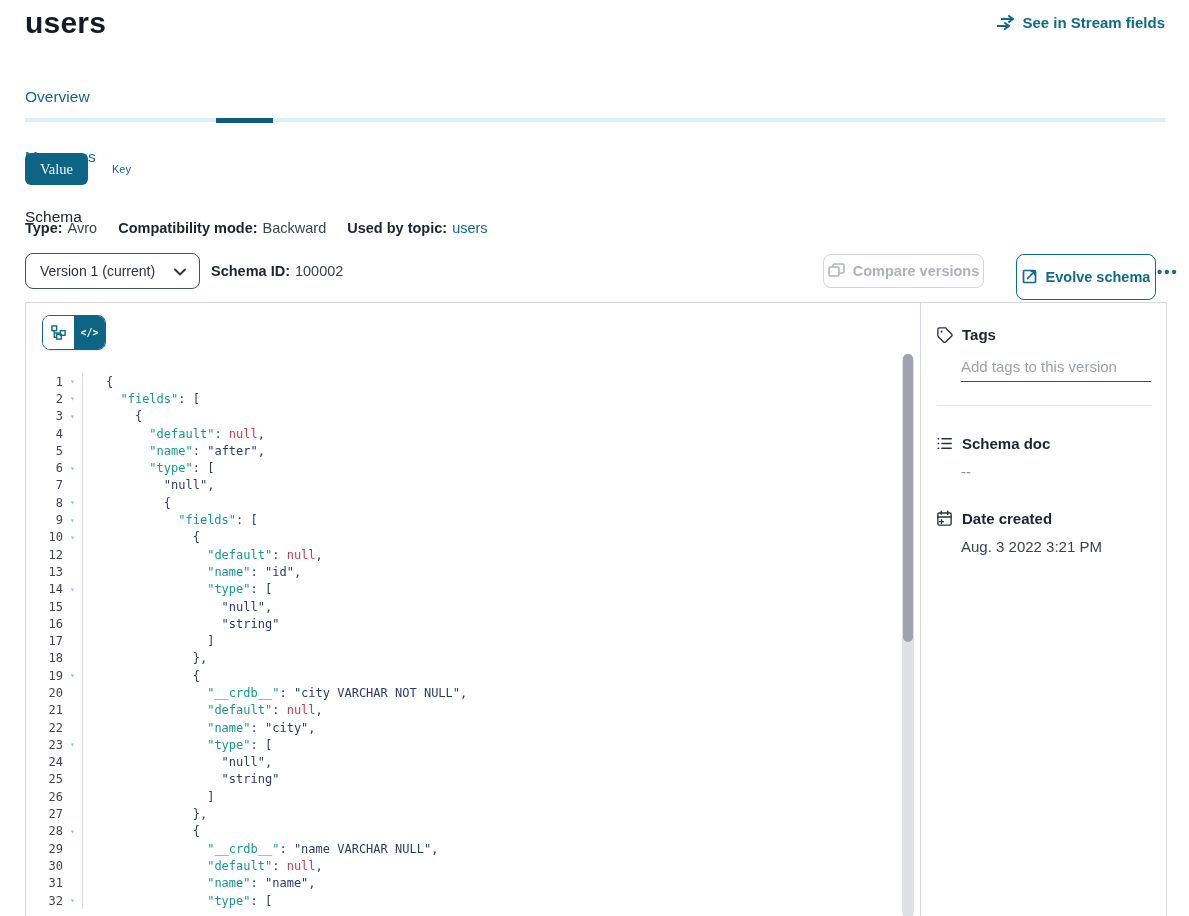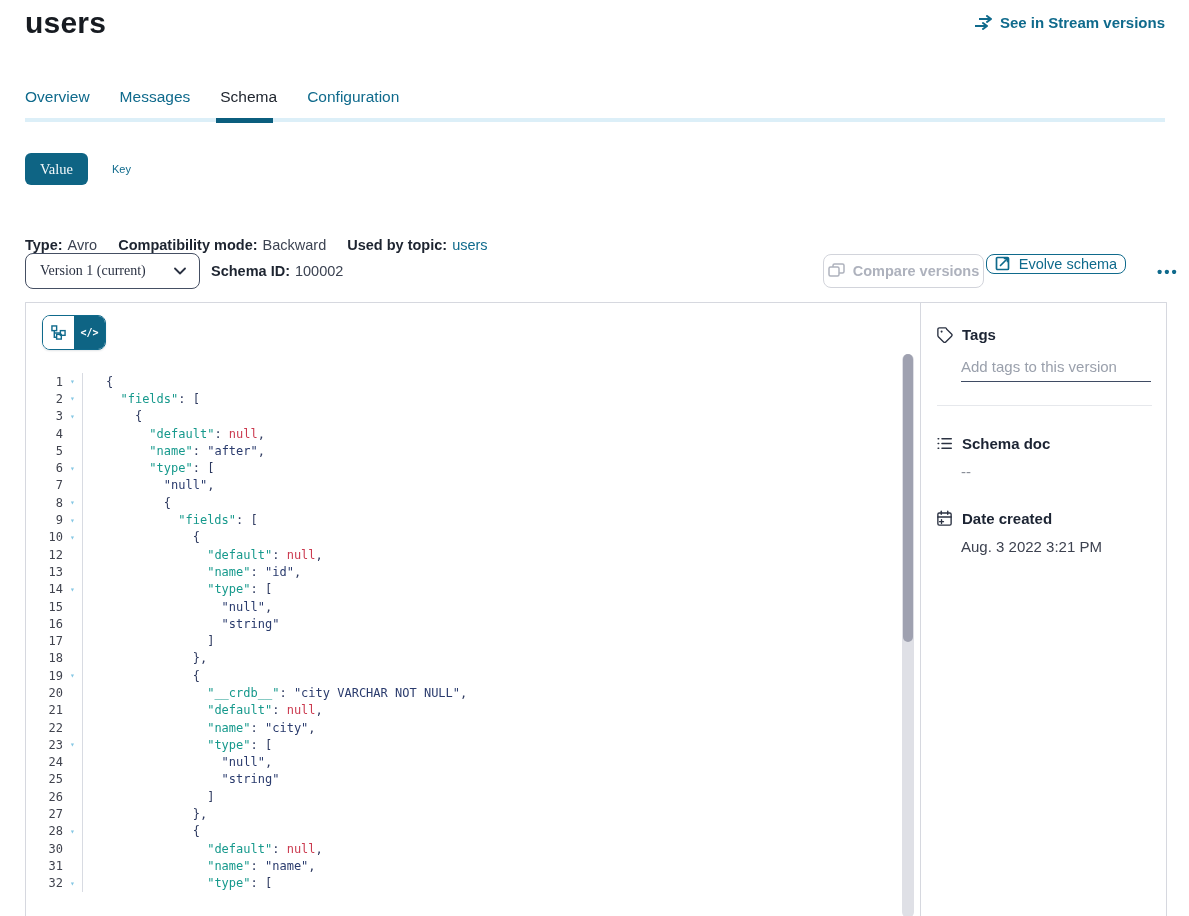--- a/index.html
+++ b/index.html
@@ -15,52 +15,52 @@
   }
   .page{position:absolute;inset:0;}
 
   
   .page-title{position:absolute;left:25px;top:6px;font-size:30px;font-weight:700;color:#171b21;letter-spacing:.2px;}
   .lineage-link{position:absolute;right:24px;top:14px;display:flex;align-items:center;gap:7px;
     color:var(--accent);font-size:15px;font-weight:700;text-decoration:none;cursor:pointer;}
   .lineage-link svg{display:block;}
 
   
-  .tabs{position:absolute;left:25px;top:88px;display:flex;gap:30px;}
+  .tabs{position:absolute;left:25px;top:88px;display:flex;gap:30px;flex-direction:column;}
   .tab{font-size:15.5px;color:var(--accent);cursor:pointer;text-decoration:none;padding-bottom:12px;}
   .tab.active{color:#20262f;font-weight:500;}
   .tab-track{position:absolute;left:25px;right:24px;top:118px;height:4px;background:var(--tab-track);}
   .tab-active-bar{position:absolute;left:191px;top:0;width:57px;height:5px;background:#0b5e7e;}
 
   
   .vk-row{position:absolute;left:25px;top:153px;display:flex;align-items:center;gap:24px;}
   .vk-btn{height:32px;padding:0 15px;border:none;border-radius:6px;font-size:14.5px;cursor:pointer;
     font-family:Liberation Serif, serif;}
   .vk-btn.selected{background:var(--accent-fill);color:#f3f8fa;}
   .vk-link{color:var(--accent);font-size:11px;cursor:pointer;text-decoration:none;}
 
   
   .meta-row{position:absolute;left:25px;top:220px;display:flex;gap:21px;font-size:14.5px;}
-  .meta-item{display:flex;gap:5px;margin-top:17px;}
+  .meta-item{display:flex;gap:5px;}
   .meta-label{font-weight:700;color:#1d2430;}
   .meta-value{color:#3c4352;text-align:center;}
   .meta-link{color:var(--accent);cursor:pointer;text-decoration:none;}
 
   
   .version-row{position:absolute;left:25px;top:253px;right:15px;height:36px;}
   .version-select{position:absolute;left:0;top:0;width:175px;height:36px;border:1px solid #454f63;border-radius:8px;
-    display:flex;align-items:center;justify-content:space-between;padding:0 13px 0 14px;cursor:pointer;background:#fff;font-family:Liberation Serif, serif;}
+    display:flex;align-items:center;justify-content:space-between;padding:0 13px 0 14px;cursor:pointer;background:#fff;}
   .version-select span{font-size:14px;color:#2a3142;}
   .schema-id{position:absolute;left:186px;top:0;height:36px;display:flex;align-items:center;gap:5px;font-size:14.5px;}
   .btn{display:flex;align-items:center;justify-content:center;gap:8px;border-radius:8px;font-size:14.5px;
     background:#fff;cursor:pointer;font-family:"Liberation Sans",sans-serif;}
   .compare-btn{position:absolute;right:190px;top:1px;width:161px;height:34px;border:1px solid #d2d4db;
     color:#aeb2bd;font-weight:700;cursor:default;}
-  .evolve-btn{position:absolute;right:48px;top:1px;width:140px;height:20px;border:1.5px solid var(--accent);
-    color:var(--accent);font-weight:400;}
+  .evolve-btn{position:absolute;right:18px;top:1px;width:140px;height:46px;border:1.5px solid var(--accent);
+    color:var(--accent);font-weight:700;}
   .more-btn{position:absolute;right:-10px;top:3px;width:32px;height:30px;border:none;background:transparent;
     color:var(--accent);font-size:15px;font-weight:700;letter-spacing:2px;cursor:pointer;}
 
   
   .panel{position:absolute;left:25px;top:302px;width:1142px;height:616px;border:1px solid var(--panel-border);
     border-bottom:none;border-radius:1px;background:#fff;}
   .code-side{position:absolute;left:0;top:0;width:894px;height:100%;}
   .panel-divider{position:absolute;left:894px;top:0;bottom:0;width:1px;background:var(--panel-border);}
 
   
@@ -109,21 +109,21 @@
 
   <a class="lineage-link">
     <span>
       <svg width="19" height="15" viewBox="0 0 19 15" fill="none" stroke="#0f6a8c" stroke-width="2">
         <path d="M5 4 H16"></path>
           <path d="M13 1 L17 4 L13 7" stroke-linecap="round" stroke-linejoin="round"></path>
         <path d="M1 11 H12"></path>
           <path d="M9 8 L13 11 L9 14" stroke-linecap="round" stroke-linejoin="round"></path>
       </svg>
     </span>
-    <span>See in Stream versions</span>
+    <span>See in Stream fields</span>
   </a>
 
   <nav class="tabs">
       <a class="tab">Overview</a>
       <a class="tab">Messages</a>
       <a class="tab active">Schema</a>
       <a class="tab">Configuration</a>
     </nav>
   <div class="tab-track">
     <div class="tab-active-bar"></div>
@@ -332,20 +332,25 @@
             <span class="ln">27</span>
             <span class="fold"></span>
             <span class="src">            <span class="tk-pun">}</span><span class="tk-pun">,</span></span>
           </div>
           <div class="code-line">
             <span class="ln">28</span>
             <span class="fold">▾</span>
             <span class="src">            <span class="tk-pun">{</span></span>
           </div>
           <div class="code-line">
+            <span class="ln">29</span>
+            <span class="fold"></span>
+            <span class="src">              <span class="tk-key">"__crdb__"</span><span class="tk-pun">:</span> <span class="tk-str">"name VARCHAR NULL"</span><span class="tk-pun">,</span></span>
+          </div>
+          <div class="code-line">
             <span class="ln">30</span>
             <span class="fold"></span>
             <span class="src">              <span class="tk-key">"default"</span><span class="tk-pun">:</span> <span class="tk-null">null</span><span class="tk-pun">,</span></span>
           </div>
           <div class="code-line">
             <span class="ln">31</span>
             <span class="fold"></span>
             <span class="src">              <span class="tk-key">"name"</span><span class="tk-pun">:</span> <span class="tk-str">"name"</span><span class="tk-pun">,</span></span>
           </div>
           <div class="code-line">

